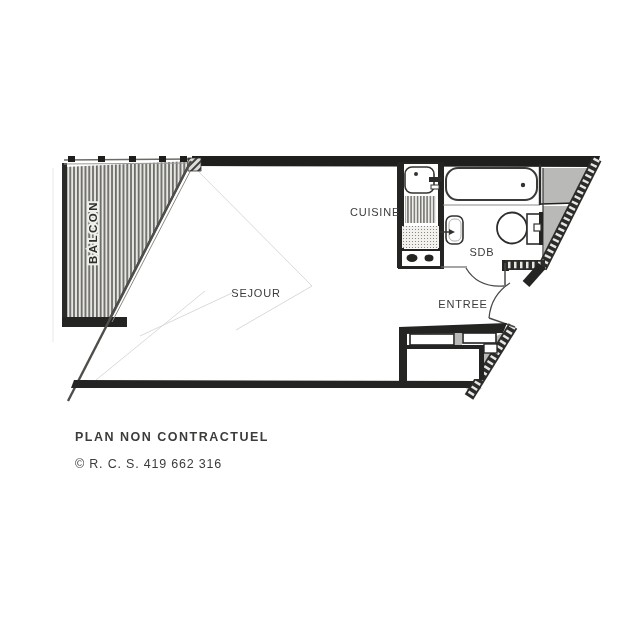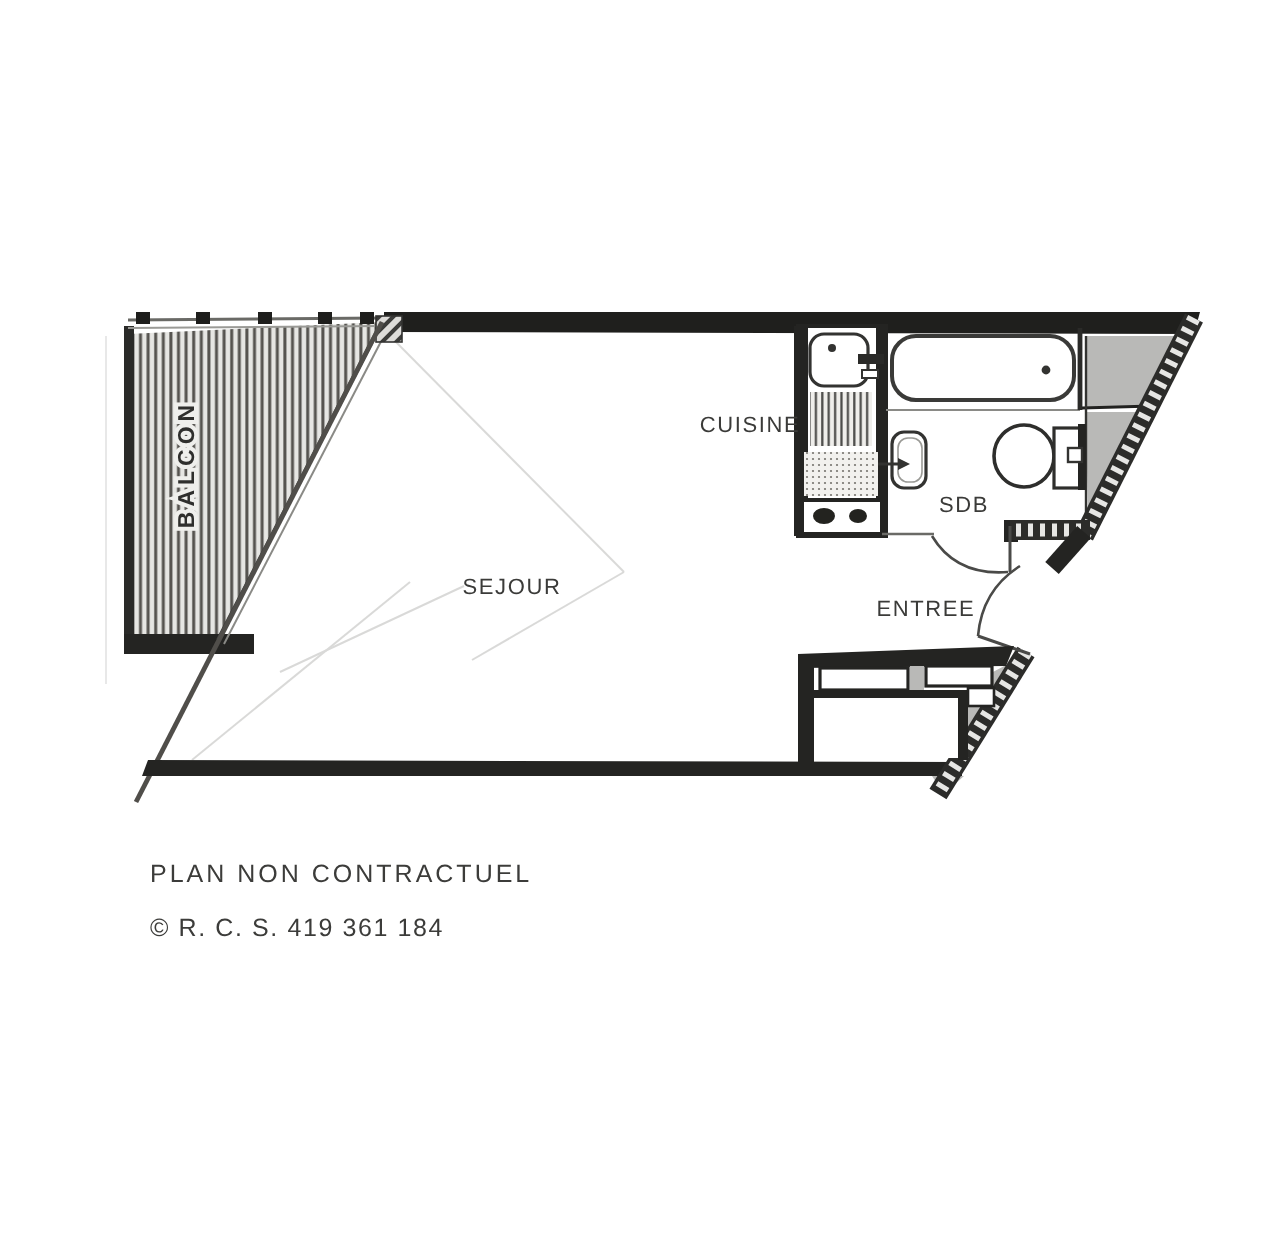--- a/index.html
+++ b/index.html
@@ -11,21 +11,21 @@
   .room-label{
     font-family:"Liberation Sans", sans-serif;
     font-size:11px;letter-spacing:0.8px;fill:#3b3b39;
   }
   .balcon-label{
     font-family:"Liberation Sans", sans-serif;
     font-size:11.5px;letter-spacing:2.5px;fill:#2f2f2d;font-weight:bold;
     paint-order:stroke;stroke:#efefec;stroke-width:4px;
   }
   .footer{position:absolute;left:75px;top:430px;color:#3c3c3a;}
-  .footer .line1{font-size:12.5px;letter-spacing:1.5px;}
+  .footer .line1{font-size:12.5px;letter-spacing:1.5px;font-weight:bold;}
   .footer .line2{font-size:12.5px;letter-spacing:0.8px;margin-top:13px;}
 </style>
 </head>
 <body>
 
 <div class="canvas">
 
   <svg width="640" height="617" viewBox="0 0 640 617">
     <defs>
       <pattern id="stripes" width="3.8" height="10" patternUnits="userSpaceOnUse">
@@ -153,16 +153,16 @@
     </g>
 
     <text class="room-label" x="256" y="297" text-anchor="middle">SEJOUR</text>
     <text class="room-label" x="375" y="216" text-anchor="middle" letter-spacing="0.4">CUISINE</text>
     <text class="room-label" x="482" y="256" text-anchor="middle">SDB</text>
     <text class="room-label" x="463" y="308" text-anchor="middle">ENTREE</text>
   </svg>
 
   <div class="footer">
     <div class="line1">PLAN NON CONTRACTUEL</div>
-    <div class="line2">© R. C. S. 419 361 184</div>
+    <div class="line2">© R. C. S. 419 662 316</div>
   </div>
 
 </div>
 
 </body></html>

